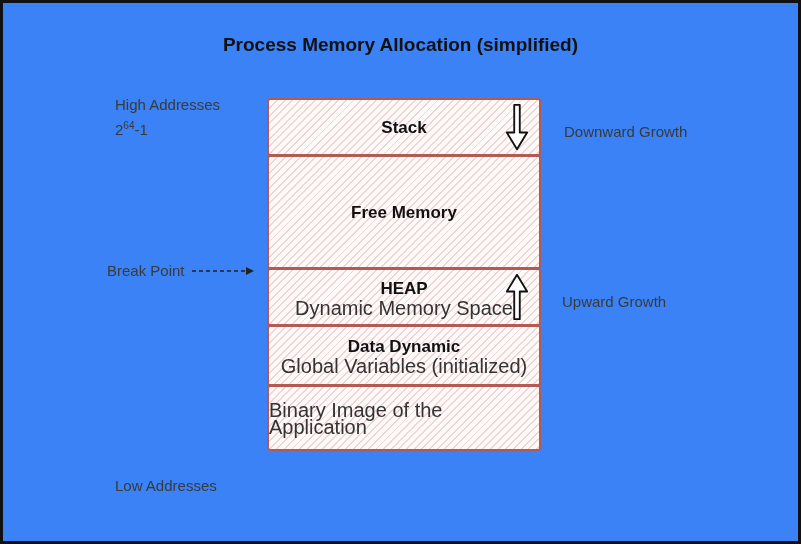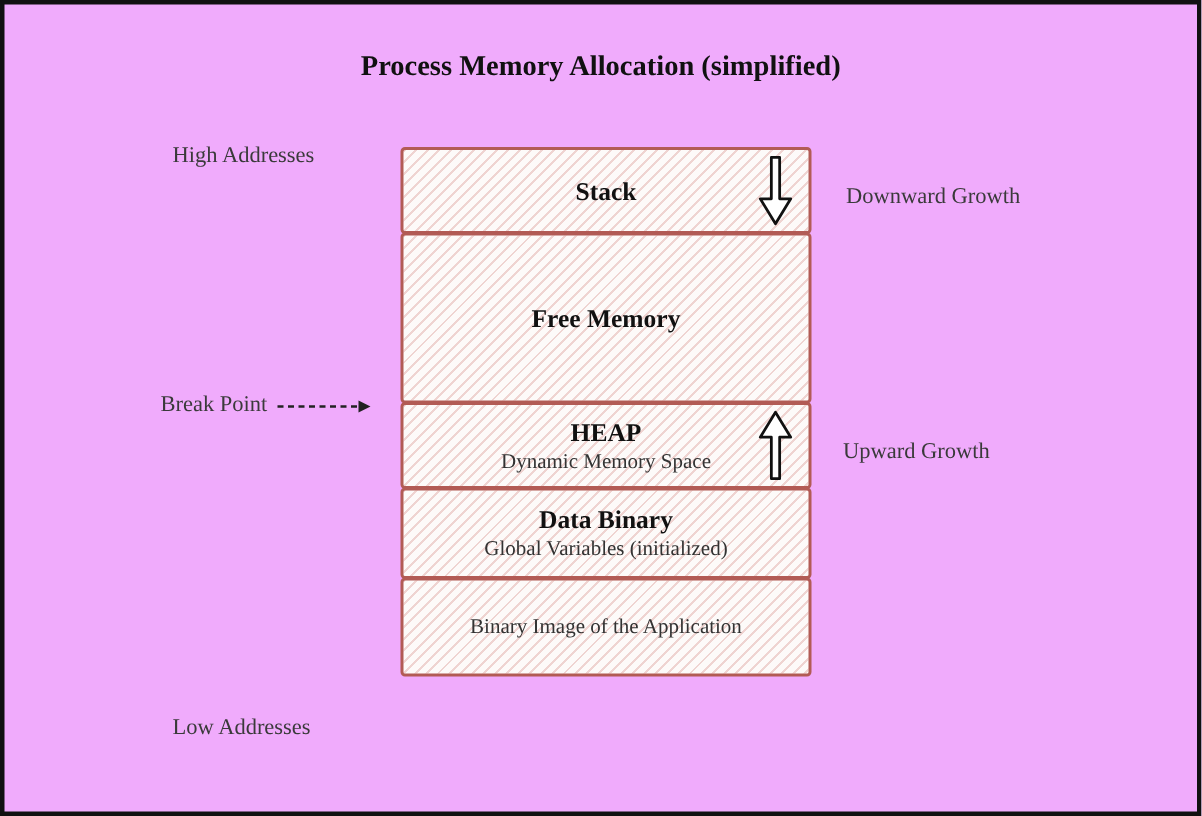--- a/index.html
+++ b/index.html
@@ -1,23 +1,23 @@
 <!DOCTYPE html>
 <html><head>
 <meta charset="utf-8">
 <style>
   html, body { margin: 0; padding: 0; background: #e8e8e8; }
   .page {
     position: relative;
     width: 801px;
     height: 544px;
     box-sizing: border-box;
-    background: #f0abfc;
+    background: #3b82f6;
     border: 3px solid #111111;
-    font-family: Liberation Serif, serif;
+    font-family: Liberation Sans, sans-serif;
     overflow: hidden;
   }
   .diagram-title {
     position: absolute;
     top: 31px;
     left: 0;
     width: 100%;
     text-align: center;
     font-size: 19px;
     font-weight: bold;
@@ -56,21 +56,21 @@
   .seg-bss   { height: 61px; }
   .seg-data  { height: 61px; }
   .seg-text  { height: 66px; }
   .seg-title {
     font-size: 17px;
     font-weight: bold;
     color: #111111;
     line-height: 21px;
   }
   .seg-subtitle {
-    font-size: 14px;
+    font-size: 20px;
     color: #333333;
     line-height: 17px;
     margin-top: 1px;
   }
   .growth-arrow {
     position: absolute;
     right: 10px;
     top: 50%;
     transform: translateY(-50%);
     width: 24px;
@@ -99,20 +99,21 @@
 </style>
 </head>
 <body>
 
 <div class="page">
 
   <div class="diagram-title">Process Memory Allocation (simplified)</div>
 
   <div class="side-label addr-label high-addr">
     <div>High Addresses</div>
+    <div><span>2</span><sup>64</sup><span>-1</span></div>
   </div>
 
   <div class="break-point-row">
     <span class="side-label" style="position:static;">Break Point</span>
     <svg class="dash-arrow" width="64" height="12" viewBox="0 0 64 12">
       <line x1="1" y1="6" x2="55" y2="6" stroke="#222222" stroke-width="1.6" stroke-dasharray="4 3"></line>
       <polygon points="55,2 63,6 55,10" fill="#222222"></polygon>
     </svg>
   </div>
 
@@ -139,21 +140,21 @@
     <div class="seg seg-heap">
       <div class="seg-title">HEAP</div>
       <div class="seg-subtitle">Dynamic Memory Space</div>
       <svg class="growth-arrow" viewBox="0 0 26 52">
         <path d="M10 50 L16 50 L16 20 L24 20 L13 2 L2 20 L10 20 Z" fill="#ffffff" stroke="#111111" stroke-width="2" stroke-linejoin="round"></path>
       </svg>
     </div>
 
 
     <div class="seg seg-data">
-      <div class="seg-title">Data Binary</div>
+      <div class="seg-title">Data Dynamic</div>
       <div class="seg-subtitle">Global Variables (initialized)</div>
     </div>
 
     <div class="seg seg-text">
       <div class="seg-subtitle">Binary Image of the Application</div>
     </div>
 
   </div>
 
 </div>

